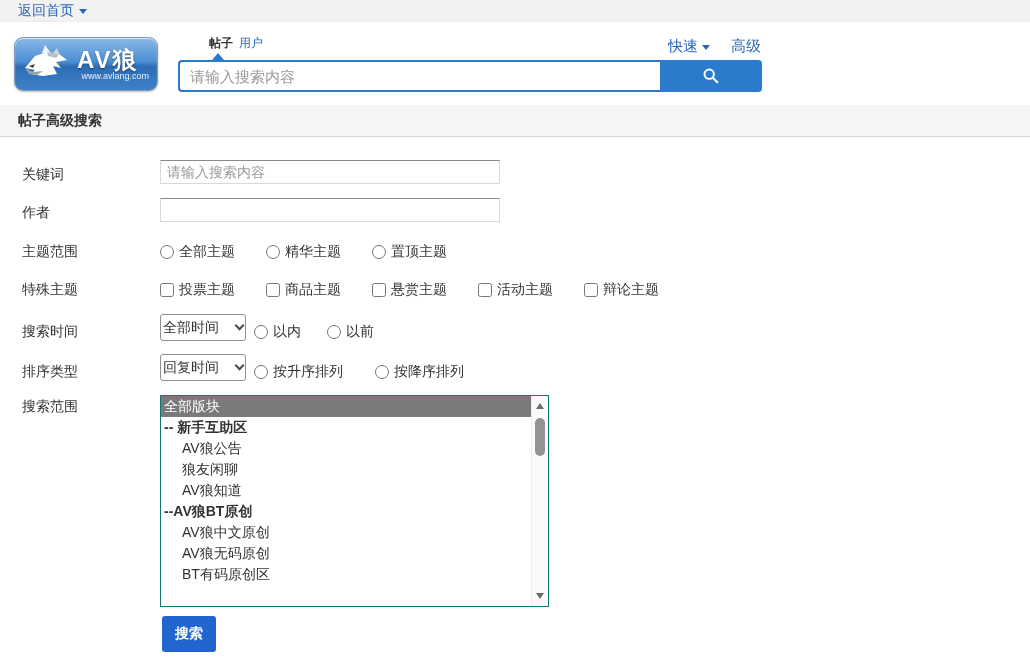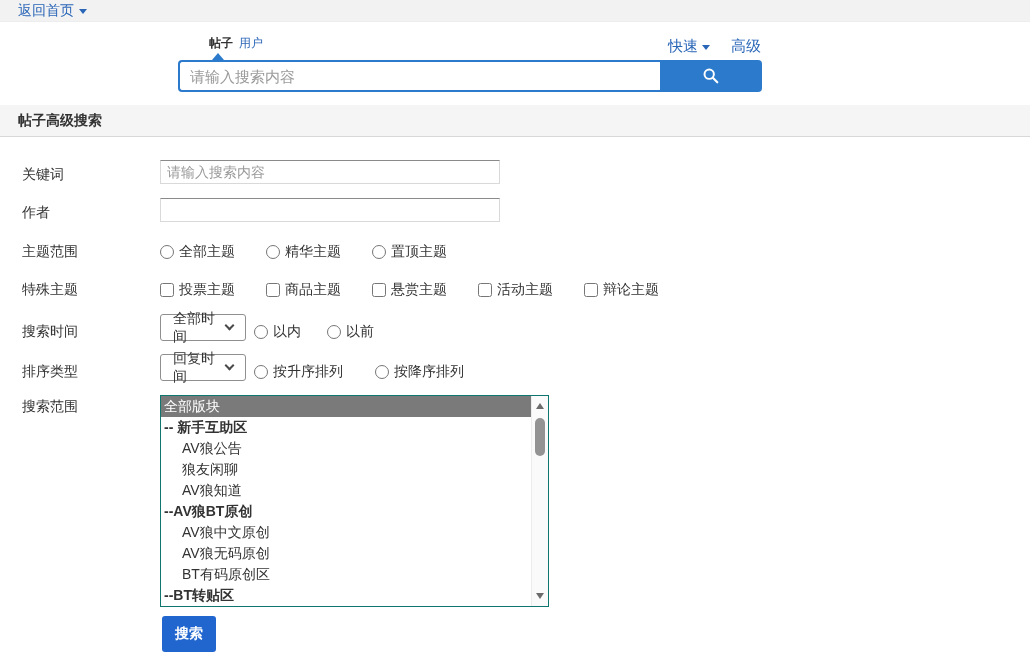--- a/index.html
+++ b/index.html
@@ -55,21 +55,21 @@
   .row-top .row-label { padding-top:3px; }
 
   .ti { width:340px; height:24px; border:1px solid #d9d9d9; border-top-color:#8a8a8a;
     padding:0 6px; font-size:14px; color:#333; outline:none; font-family:"Liberation Sans",sans-serif; }
   .ti::placeholder { color:#9a9a9a; }
 
   .opt { display:inline-flex; align-items:center; margin-right:31px; cursor:default; }
   .opt input { margin:0 5px 0 0; width:14px; height:14px; cursor:pointer; }
 
   .fselect { width:86px; height:27px; border:1px solid #8f8f8f; border-radius:3px; background:#fff;
-    display:inline-flex; align-items:center; justify-content:space-between; padding:0 12px;
+    display:inline-flex; align-items:center; justify-content:space-between; padding:0 2px;
     margin-right:8px; cursor:pointer; }
   .chev { width:7px; height:7px; border-right:2px solid #4a4a4a; border-bottom:2px solid #4a4a4a;
     transform:rotate(45deg); margin-top:-4px; flex:none; }
 
   
   .listbox { position:relative; width:389px; height:212px; border:1px solid #0f766e; background:#fff; overflow:hidden; }
   .lb-item { height:21px; line-height:21px; padding-left:3px; width:371px; white-space:nowrap;
     color:#333; cursor:default; overflow:hidden; }
   .lb-item.ind { padding-left:21px; }
   .lb-item.bold { font-weight:bold; }
@@ -100,20 +100,34 @@
 
 <div class="topbar">
   <a class="topbar-link">
     <span>返回首页</span>
     <span class="caret-down"></span>
   </a>
 </div>
 
 <div class="header">
 
+  <div class="logo">
+    <svg width="50" height="40" viewBox="0 0 50 40">
+      <polygon points="22,1 30,12 19,9" fill="#f2f2f2"></polygon>
+      <polygon points="34,4 38,14 28,11" fill="#cfd4d8"></polygon>
+      <polygon points="2,24 12,12 24,8 36,10 44,16 33,18 38,24 30,22 34,30 20,32 8,30 12,26" fill="#ffffff"></polygon>
+      <polygon points="2,24 10,28 20,27 14,31 6,30" fill="#9aa2a8"></polygon>
+      <polygon points="24,8 36,10 33,14 25,12" fill="#b9bfc4"></polygon>
+      <polygon points="6,22 12,20 10,24" fill="#3a3f44"></polygon>
+    </svg>
+    <div class="logo-text">
+      <div class="logo-title">AV狼</div>
+      <div class="logo-sub">www.avlang.com</div>
+    </div>
+  </div>
 
   <div class="tabs">
     <span class="tab-active">帖子</span>
     <span class="tab-link">用户</span>
   </div>
   <div class="pointer"></div>
 
   <input class="search-input" type="text" placeholder="请输入搜索内容" style="">
   <button class="search-btn">
     <svg width="18" height="18" viewBox="0 0 20 20">
@@ -220,21 +234,20 @@
     <div class="listbox">
       <div class="lb-item sel">全部版块</div>
       <div class="lb-item bold">-- 新手互助区</div>
       <div class="lb-item ind">AV狼公告</div>
       <div class="lb-item ind">狼友闲聊</div>
       <div class="lb-item ind">AV狼知道</div>
       <div class="lb-item bold">--AV狼BT原创</div>
       <div class="lb-item ind">AV狼中文原创</div>
       <div class="lb-item ind">AV狼无码原创</div>
       <div class="lb-item ind">BT有码原创区</div>
-      <div class="lb-item bold">--BT转贴区</div>
       <div class="lb-scroll">
         <div class="lb-up"></div>
         <div class="lb-thumb"></div>
         <div class="lb-down"></div>
       </div>
     </div>
   </div>
 
   <div class="row r-submit">
     <div class="row-label"></div>

